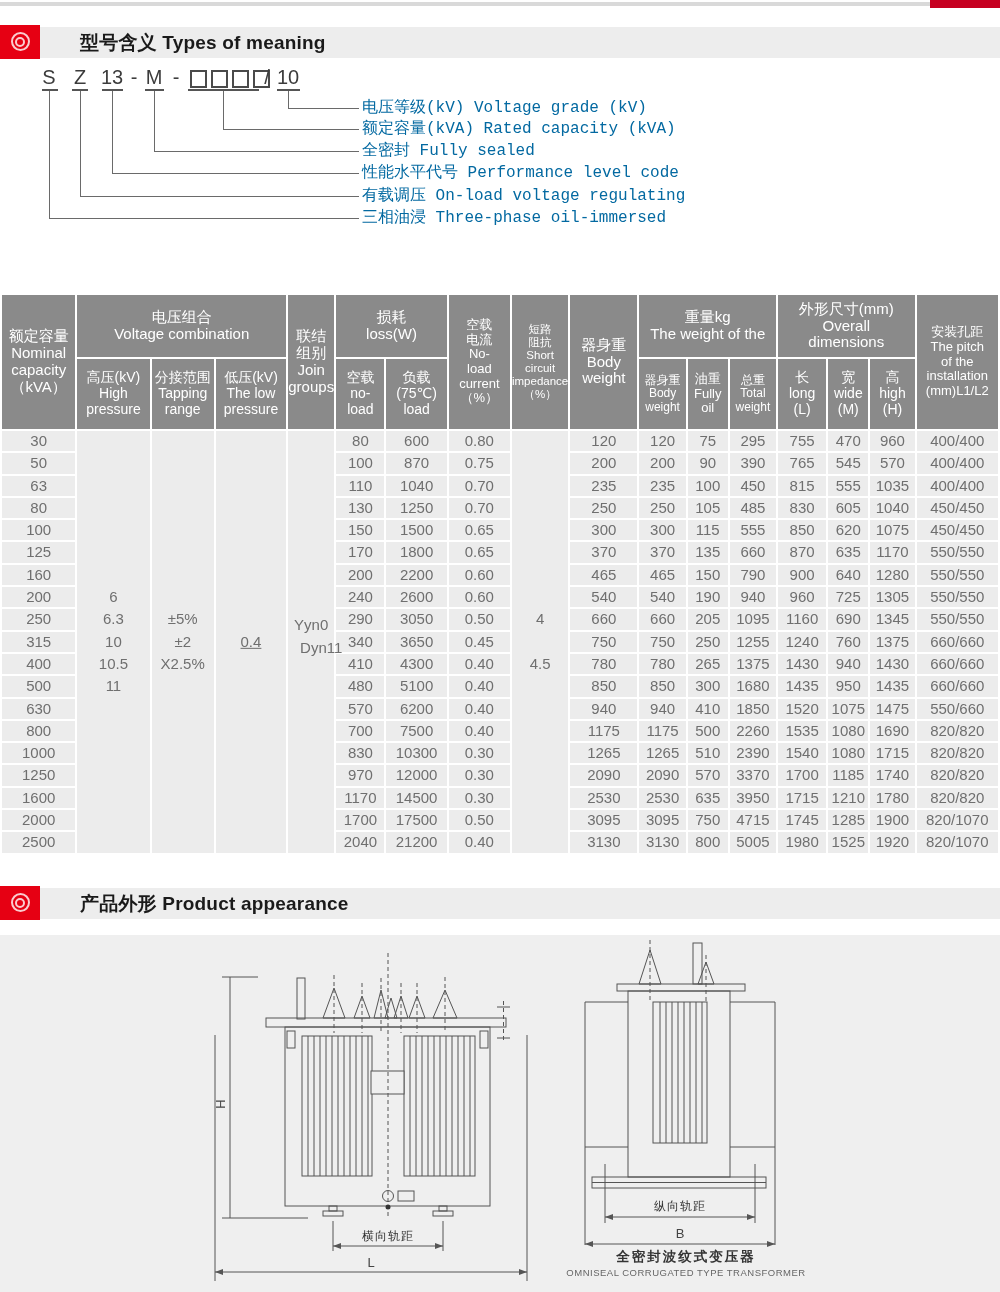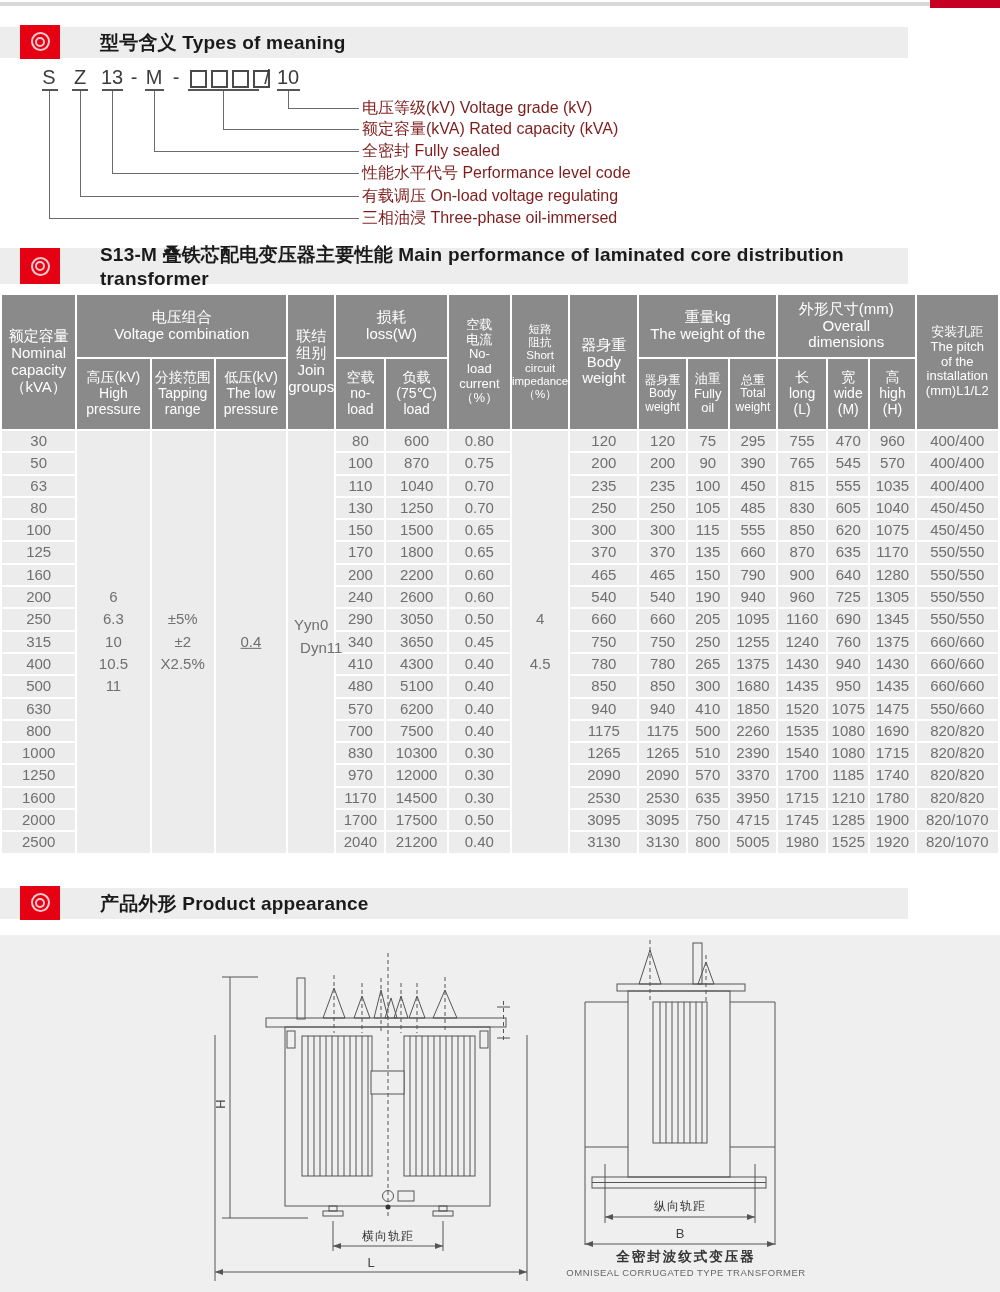--- a/index.html
+++ b/index.html
@@ -2,36 +2,36 @@
 <html><head>
 <meta charset="utf-8">
 <style>
   html,body{margin:0;padding:0;background:#fff;}
   #page{position:relative;width:1000px;height:1292px;background:#fff;overflow:hidden;
         font-family:"Liberation Sans","DejaVu Sans",sans-serif;}
   
   .topbar-gray{position:absolute;top:2px;left:0;width:930px;height:4px;background:#d9d9d9;}
   .topbar-red{position:absolute;top:0;left:930px;width:70px;height:8px;background:#c60021;}
   
-  .secbar{position:absolute;left:0;width:888px;background:#ededed;display:flex;align-items:center;padding-left:20px;}
+  .secbar{position:absolute;left:0;width:1000px;background:#ededed;display:flex;align-items:center;}
   .sec-icon{width:40px;background:#e60013;display:flex;align-items:center;justify-content:center;flex:0 0 40px;}
   .ring-o{width:15px;height:15px;border:2px solid #ffffffcc;border-radius:50%;display:flex;align-items:center;justify-content:center;}
   .ring-i{width:6px;height:6px;border:2px solid #ffffffcc;border-radius:50%;}
   .sec-title{font-weight:bold;color:#1a1a1a;margin-left:40px;letter-spacing:.2px;}
   #sec1{top:27px;height:31px;} #sec1 .sec-icon{height:34px;margin-top:-2px;} #sec1 .sec-title{font-size:19px;}
   #sec2{top:248px;height:36px;} #sec2 .sec-icon{height:36px;} #sec2 .sec-title{font-size:19px;}
   #sec3{top:888px;height:31px;} #sec3 .sec-icon{height:34px;margin-top:-2px;} #sec3 .sec-title{font-size:19px;}
   
   #diagram{position:absolute;top:60px;left:0;width:1000px;height:185px;}
   .sym{position:absolute;top:6px;font-size:20px;color:#3c3c3c;transform:translateX(-50%);white-space:nowrap;}
   .boxes{position:absolute;left:190px;top:10px;display:flex;gap:4px;}
   .boxes .bx{width:13px;height:14px;border:2px solid #4a4a4a;}
   .uline{position:absolute;top:29px;border-top:2px solid #555;}
   .conn{position:absolute;top:31px;border-left:1px solid #6a6a6a;border-bottom:1px solid #6a6a6a;}
-  .dlabel{position:absolute;left:362px;font-size:16px;color:#7f1d1d;line-height:20px;white-space:nowrap;}
+  .dlabel{position:absolute;left:362px;font-size:16px;color:#0369a1;line-height:20px;white-space:nowrap;font-family:Liberation Mono, monospace;}
   
   #ptable{position:absolute;top:293px;left:0;width:1000px;border-collapse:separate;border-spacing:2px;table-layout:fixed;}
   #ptable th{background:#8a8a8a;color:#fff;font-weight:normal;text-align:center;vertical-align:middle;
              white-space:pre-line;line-height:1.13;padding:0;font-size:14px;}
   #ptable .r1{height:62px;} #ptable .r2{height:70px;}
   #ptable .fs15{font-size:15px;} #ptable .fs13{font-size:13px;} #ptable .fs12{font-size:12px;} #ptable .fs11{font-size:11.5px;}
   #ptable td.d{background:#ececec;color:#6f6f6f;text-align:center;vertical-align:middle;
                font-size:15px;height:20.3px;line-height:20.3px;padding:0;white-space:nowrap;}
   #ptable td.merged{position:relative;}
   .vstack{position:absolute;inset:0;}
@@ -88,28 +88,20 @@
     <div class="conn" style="left:49px;width:309px;height:127px"></div>
 
     <span class="dlabel" style="top:38px">电压等级(kV) Voltage grade (kV)</span>
     <span class="dlabel" style="top:59px">额定容量(kVA) Rated capacity (kVA)</span>
     <span class="dlabel" style="top:81px">全密封 Fully sealed</span>
     <span class="dlabel" style="top:103px">性能水平代号 Performance level code</span>
     <span class="dlabel" style="top:126px">有载调压 On-load voltage regulating</span>
     <span class="dlabel" style="top:148px">三相油浸 Three-phase oil-immersed</span>
   </div>
 
-  <div class="secbar" id="sec2">
-    <div class="sec-icon">
-      <span class="ring-o">
-          <span class="ring-i"></span>
-        </span>
-    </div>
-    <span class="sec-title">S13-M 叠铁芯配电变压器主要性能 Main performance of laminated core distribution transformer</span>
-  </div>
 
   <table id="ptable">
     <colgroup>
       <col style="width:73px">
         <col style="width:72px">
         <col style="width:62px">
         <col style="width:70px">
       <col style="width:46px">
         <col style="width:48px">
         <col style="width:60px">

